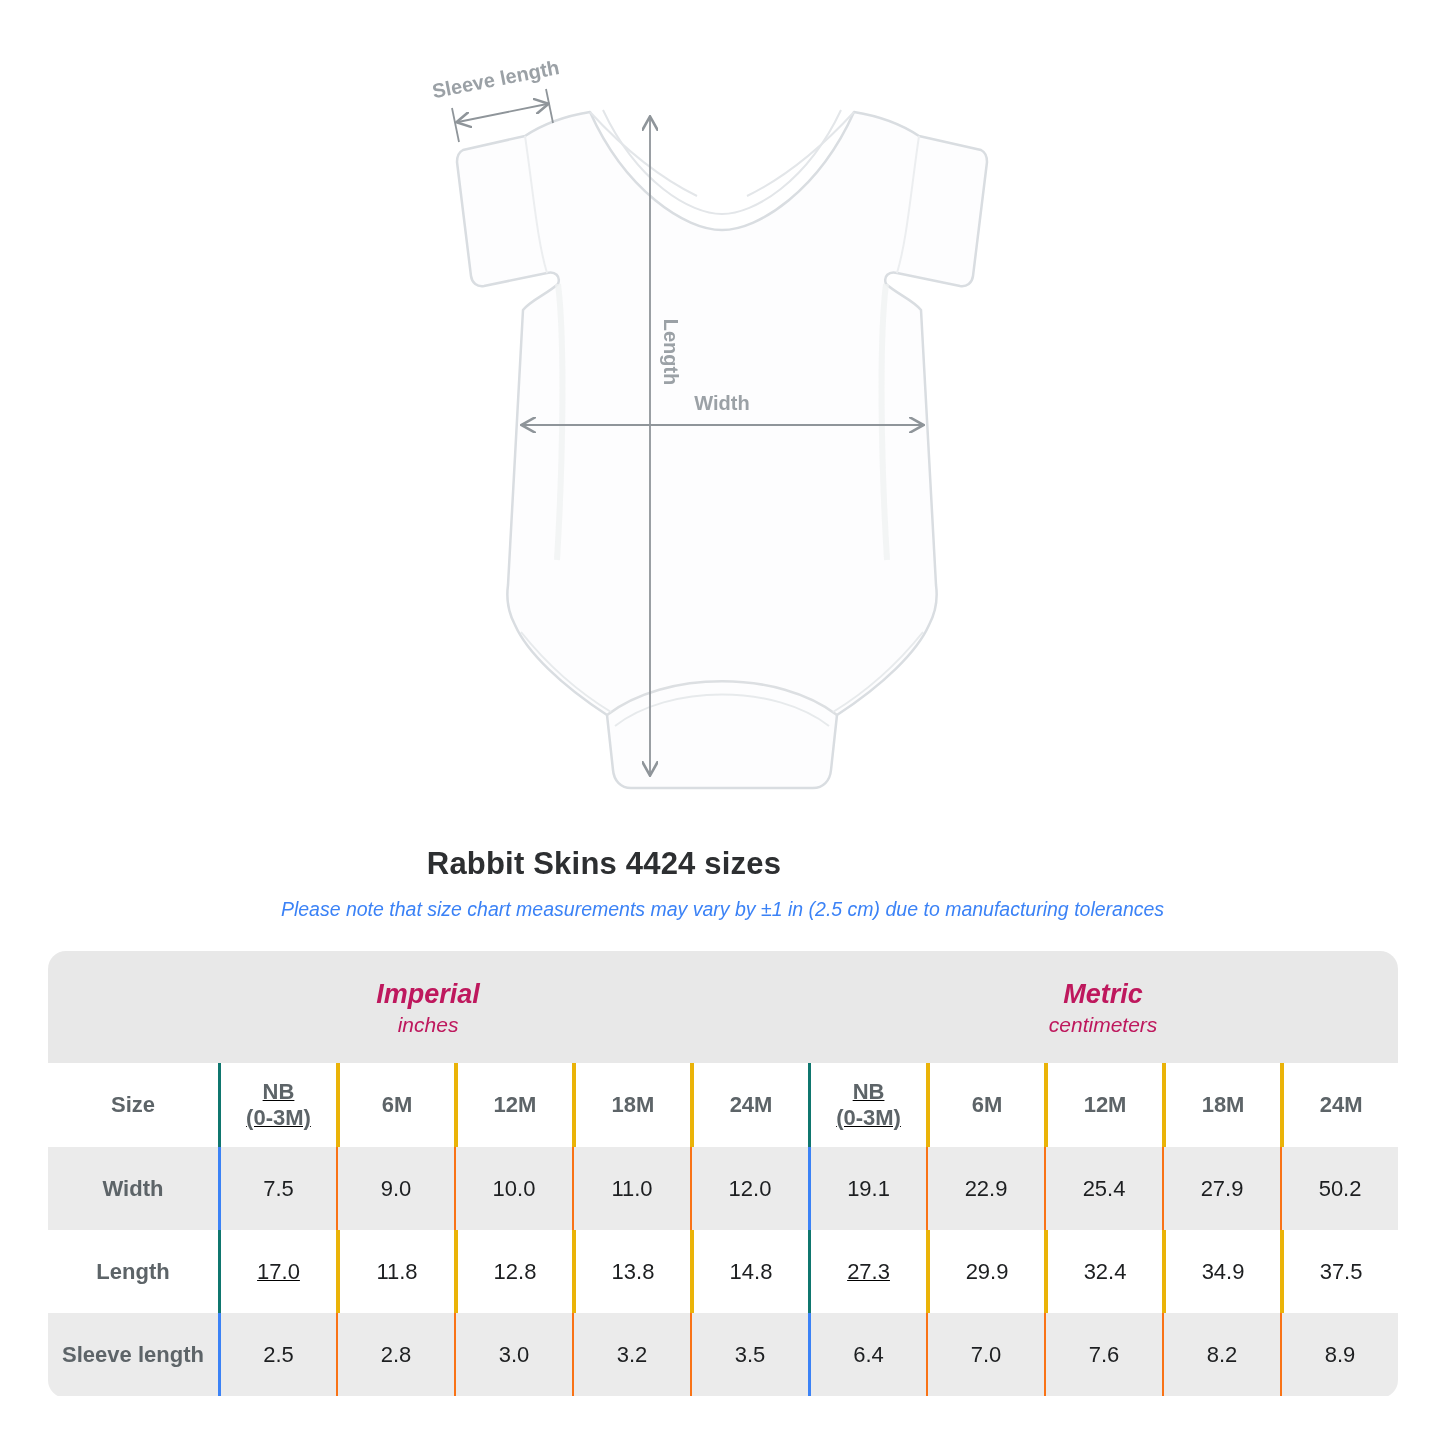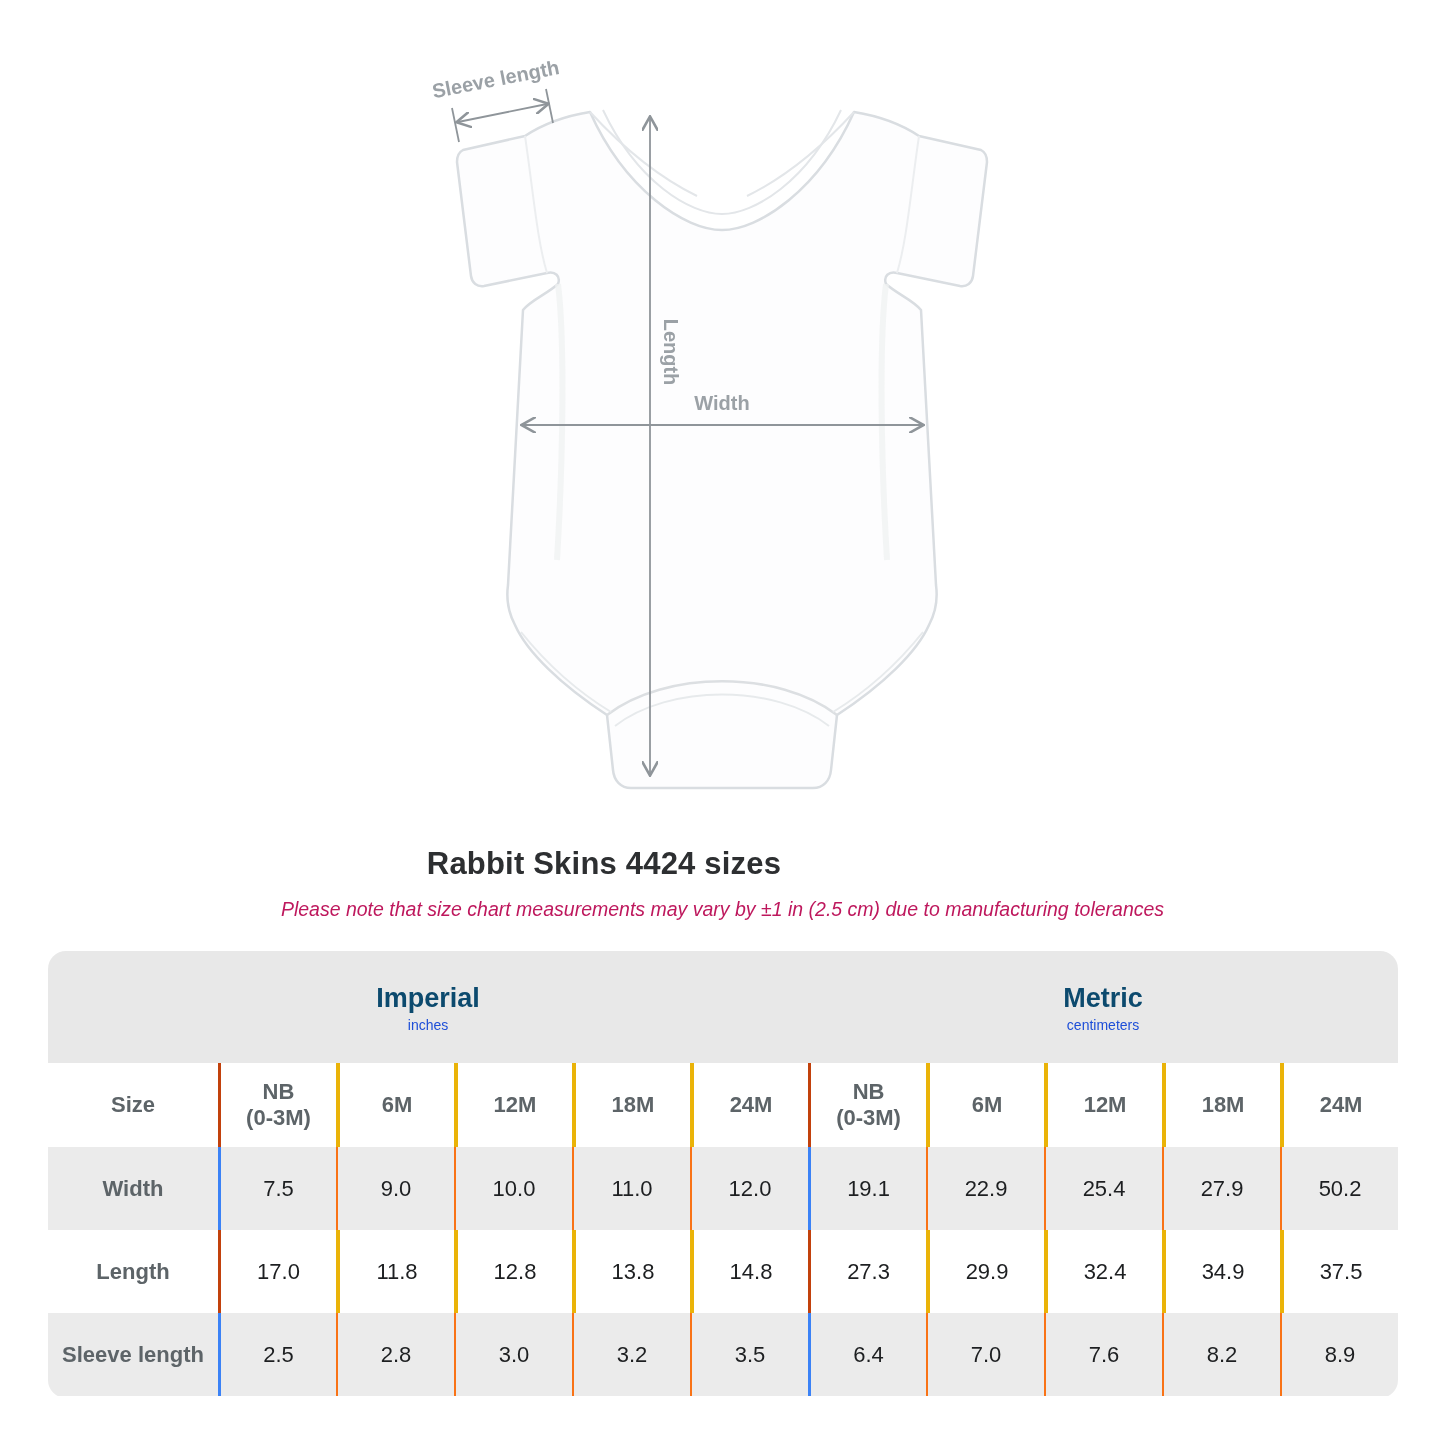--- a/index.html
+++ b/index.html
@@ -9,43 +9,43 @@
   }
   
   .diagram-wrap{position:absolute;left:375px;top:40px;width:700px;height:790px;}
   
   .title{
     position:absolute;left:0;top:846px;width:1208px;text-align:center;
     font-size:31px;font-weight:bold;color:#2d2f31;letter-spacing:.2px;
   }
   .subtitle{
     position:absolute;left:0;top:898px;width:1445px;text-align:center;
-    font-size:19.5px;font-style:italic;color:#be185d;
+    font-size:19.5px;font-style:italic;color:#3b82f6;
   }
   
   .table-wrap{
     position:absolute;left:48px;top:951px;width:1350px;height:447px;
     border-radius:18px;overflow:hidden;
   }
   table.sizes{border-collapse:separate;border-spacing:0;width:1350px;table-layout:fixed;}
   table.sizes td{text-align:center;vertical-align:middle;padding:0;}
   .band-row td{background:#e8e8e8;height:112px;}
-  .band-main{font-size:27px;font-weight:bold;color:#0c4a6e;line-height:1.3;}
-  .band-unit{font-size:14px;color:#1d4ed8;}
+  .band-main{font-size:27px;font-weight:bold;font-style:italic;color:#be185d;line-height:1.3;}
+  .band-unit{font-size:21px;font-style:italic;color:#be185d;}
   .hdr-row td{background:#ffffff;height:84px;}
   .row-gray td{background:#ebebeb;}
   .row-white td{background:#ffffff;}
   .data-row td{height:83px;}
   .hdr-txt{font-size:22px;font-weight:bold;color:#5d6468;white-space:pre-line;line-height:1.2;}
   .lbl-txt{font-size:22px;font-weight:bold;color:#5d6468;}
   .val-txt{font-size:22px;color:#1d1f21;}
   
   .hdr-row td + td, .row-white td + td{border-left:4px solid #eab308;}
   .row-gray td + td{border-left:2px solid #f97316;}
-  .hdr-row td.sep-strong, .row-white td.sep-strong{border-left:3px solid #c2410c;}
+  .hdr-row td.sep-strong, .row-white td.sep-strong{border-left:3px solid #0f766e;text-decoration:underline;}
   .row-gray td.sep-strong{border-left:3px solid #3b82f6;margin-left:12px;}
 </style>
 </head>
 <body>
 
 <div class="page">
 
   <div class="diagram-wrap">
     <svg width="700" height="790" viewBox="0 0 700 790">
       <defs>

